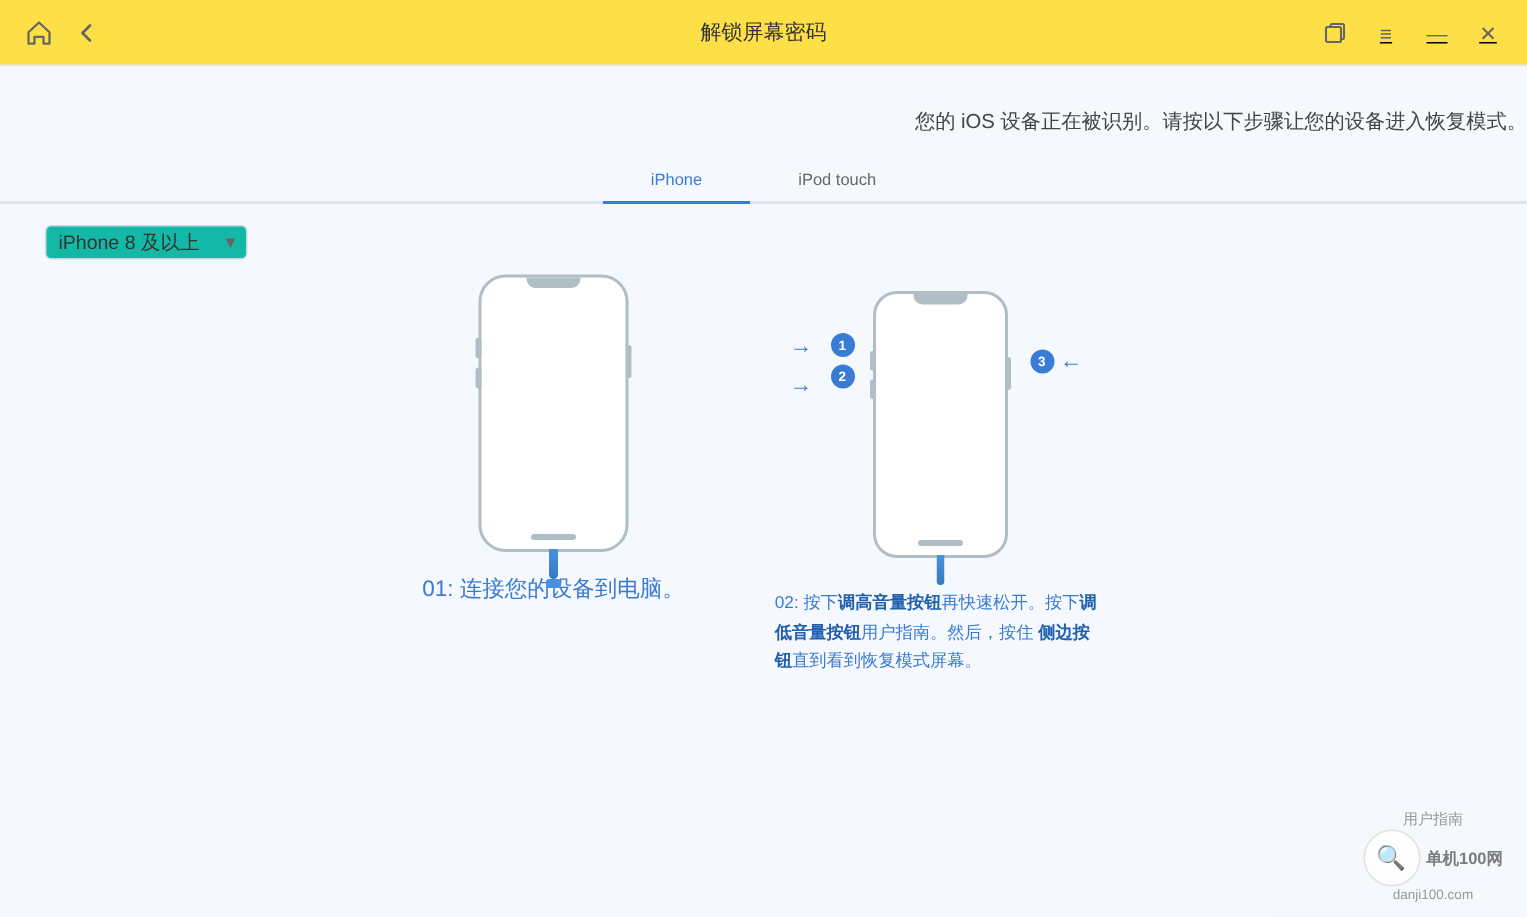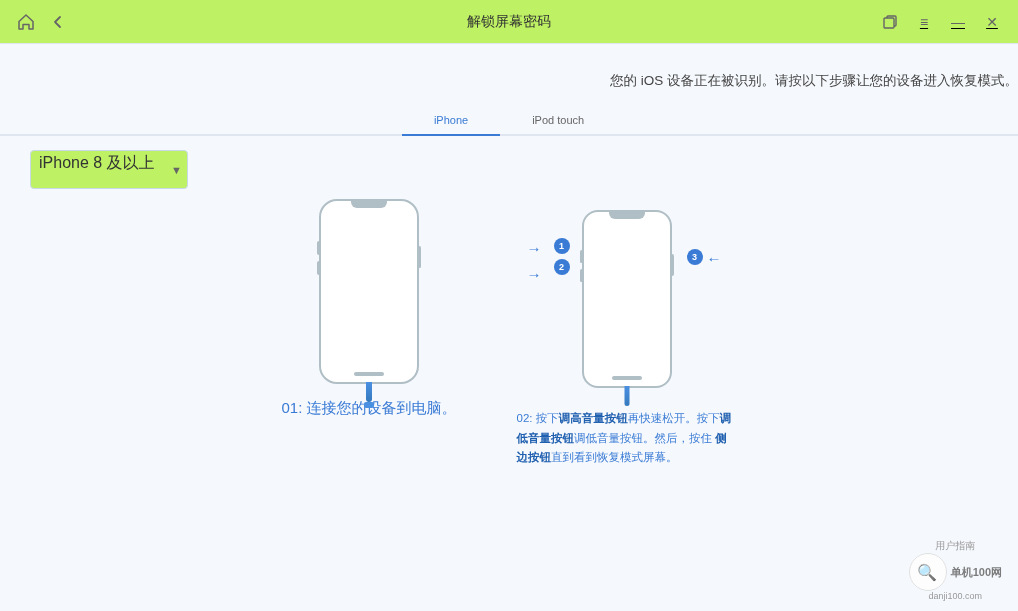--- a/index.html
+++ b/index.html
@@ -7,21 +7,21 @@
       width: 1018px;
       height: 611px;
       font-family: -apple-system, "PingFang SC", "Microsoft YaHei", sans-serif;
       background: #f0f4f8;
       overflow: hidden;
       position: relative;
     }
     .titlebar {
       width: 100%;
       height: 44px;
-      background: #bef264;
+      background: #fde047;
       display: flex;
       align-items: center;
       justify-content: space-between;
       padding: 16px 16px;
       border-bottom: 1px solid #e0e6ef;
       position: relative;
       text-decoration: underline;
     }
     .titlebar-left {
       display: flex;
@@ -95,24 +95,24 @@
       margin-top: 14px;
       align-self: flex-start;
       margin-left: 30px;
     }
     .device-label {
       font-size: 12.5px;
       color: #444;
     }
     .device-select {
       border: 1px solid #c8d8e8;
-      background: #bef264;
+      background: #14b8a6;
       border-radius: 4px;
-      padding: 3px 24px 17px 8px;
-      font-size: 16px;
+      padding: 3px 24px 3px 8px;
+      font-size: 13px;
       color: #333;
       appearance: none;
       cursor: pointer;
       position: relative;
     }
     .select-wrapper {
       position: relative;
       display: inline-block;
     }
     .select-chevron {
@@ -347,21 +347,21 @@
           <div style="position:absolute;left:-28px;top:28px;width:16px;height:16px;border-radius:50%;background:#3a7bd5;color:#fff;font-size:9px;display:flex;align-items:center;justify-content:center;font-weight:bold;">1</div>
           <div style="position:absolute;left:-28px;top:49px;width:16px;height:16px;border-radius:50%;background:#3a7bd5;color:#fff;font-size:9px;display:flex;align-items:center;justify-content:center;font-weight:bold;">2</div>
 
           <div style="position:absolute;right:-50px;top:38px;display:flex;align-items:center;gap:4px;">
             <div style="width:16px;height:16px;border-radius:50%;background:#3a7bd5;color:#fff;font-size:9px;display:flex;align-items:center;justify-content:center;font-weight:bold;">3</div>
             <span style="color:#3a7bd5;font-size:15px;font-weight:bold;">←</span>
           </div>
         </div>
       </div>
       <div class="step2-caption">
-        <span style="color:#3a7bd5;">02: 按下</span><span style="color:#2060b0;font-weight:600;">调高音量按钮</span><span style="color:#3a7bd5;">再快速松开。按下</span><span style="color:#2060b0;font-weight:600;">调低音量按钮</span><span style="color:#3a7bd5;">调低音量按钮。然后，按住 </span><span style="color:#2060b0;font-weight:600;">侧边按钮</span><span style="color:#3a7bd5;">直到看到恢复模式屏幕。</span>
+        <span style="color:#3a7bd5;">02: 按下</span><span style="color:#2060b0;font-weight:600;">调高音量按钮</span><span style="color:#3a7bd5;">再快速松开。按下</span><span style="color:#2060b0;font-weight:600;">调低音量按钮</span><span style="color:#3a7bd5;">用户指南。然后，按住 </span><span style="color:#2060b0;font-weight:600;">侧边按钮</span><span style="color:#3a7bd5;">直到看到恢复模式屏幕。</span>
       </div>
     </div>
 
   </div>
 
 </div>
 
 <div class="watermark">
   <div class="watermark-top">
     <span>用户指南</span>

